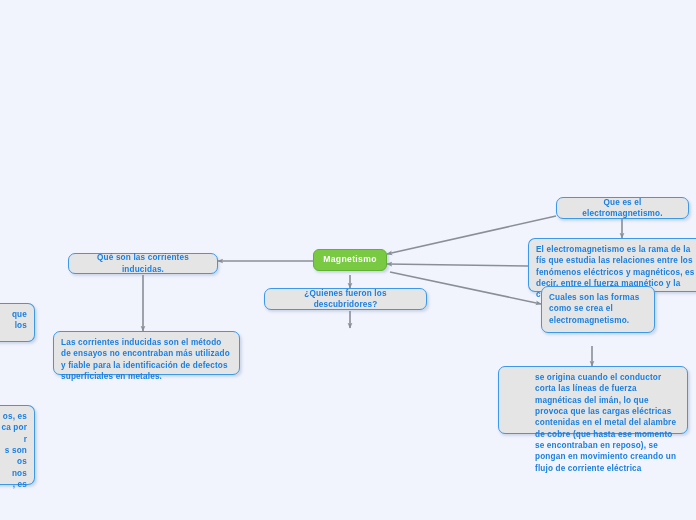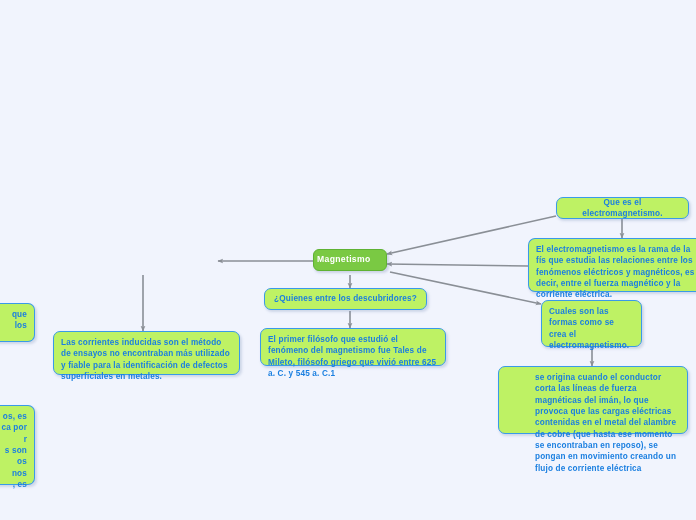--- a/index.html
+++ b/index.html
@@ -26,38 +26,39 @@
     left: 0;
     top: 0;
     width: 696px;
     height: 520px;
     pointer-events: none;
   }
   .node {
     position: absolute;
     box-sizing: border-box;
     border-radius: 7px;
-    background: #bef264;
+    background: #e5e5e5;
     border: 1.4px solid #3a9ae8;
     color: #1b7fe0;
     font-size: 8.2px;
     font-weight: bold;
     line-height: 1.38;
     letter-spacing: 0.02em;
     padding: 5px 7px;
     box-shadow: 1.5px 2px 2.5px rgba(120,140,180,0.28);
   }
   .node.center {
     background: #7ac943;
     border: 1.5px solid #5fb233;
     color: #ffffff;
     font-size: 8.6px;
     border-radius: 6px;
     display: flex;
     align-items: center;
+    justify-content: center;
     text-align: center;
     padding: 3px;
     letter-spacing: 0.04em;
     box-shadow: 1.5px 2px 2.5px rgba(120,140,180,0.3);
   }
   .node.question {
     display: flex;
     align-items: center;
     justify-content: center;
     text-align: center;
@@ -113,32 +114,32 @@
     <span class="txt">Magnetismo</span>
   </div>
 
   <div class="node question" style="left:556px; top:197px; width:133px; height:22px;">
     <span class="txt">Que es el electromagnetismo.</span>
   </div>
   <div class="node answer clipped-right" style="left:528px; top:238px; width:175px; height:54px;">
     <span class="txt">El electromagnetismo es la rama de la fís que estudia las relaciones entre los fenómenos eléctricos y magnéticos, es decir, entre el fuerza magnético y la corriente eléctrica.</span>
   </div>
 
+  <div class="node question" style="left:68px; top:253px; width:150px; height:21px;">
+    <span class="txt">Qué son las corrientes inducidas.</span>
+  </div>
   <div class="node answer" style="left:53px; top:331px; width:187px; height:44px;">
     <span class="txt">Las corrientes inducidas son el método de ensayos no encontraban más utilizado y fiable para la identificación de defectos superficiales en metales.</span>
   </div>
 
   <div class="node question" style="left:264px; top:288px; width:163px; height:22px;">
-    <span class="txt">¿Quienes entre los descubridores?</span>
-  </div>
-  <div class="node answer" style="left:260px; top:328px; width:186px; height:38px;">
-    <span class="txt">El primer filósofo que estudió el fenómeno del magnetismo fue Tales de Mileto, filósofo griego que vivió entre 625 a. C. y 545 a. C.1</span>
+    <span class="txt">¿Quienes fueron los descubridores?</span>
   </div>
 
-  <div class="node answer" style="left:541px; top:300px; width:101px; height:47px;">
+  <div class="node answer" style="left:541px; top:286px; width:114px; height:47px;">
     <span class="txt">Cuales son las formas como se crea el electromagnetismo.</span>
   </div>
   <div class="node answer" style="left:498px; top:366px; width:190px; height:68px;padding-left:36px;">
     <span class="txt">se origina cuando el conductor corta las líneas de fuerza magnéticas del imán,  lo que provoca que las cargas eléctricas contenidas en el metal del alambre de cobre (que hasta ese momento se encontraban en reposo), se pongan en movimiento creando un flujo de corriente eléctrica</span>
   </div>
 
   <div class="node answer clipped-left" style="left:-22px; top:303px; width:57px; height:39px; text-align:right;">
     <span class="txt">que
 los</span>
   </div>

